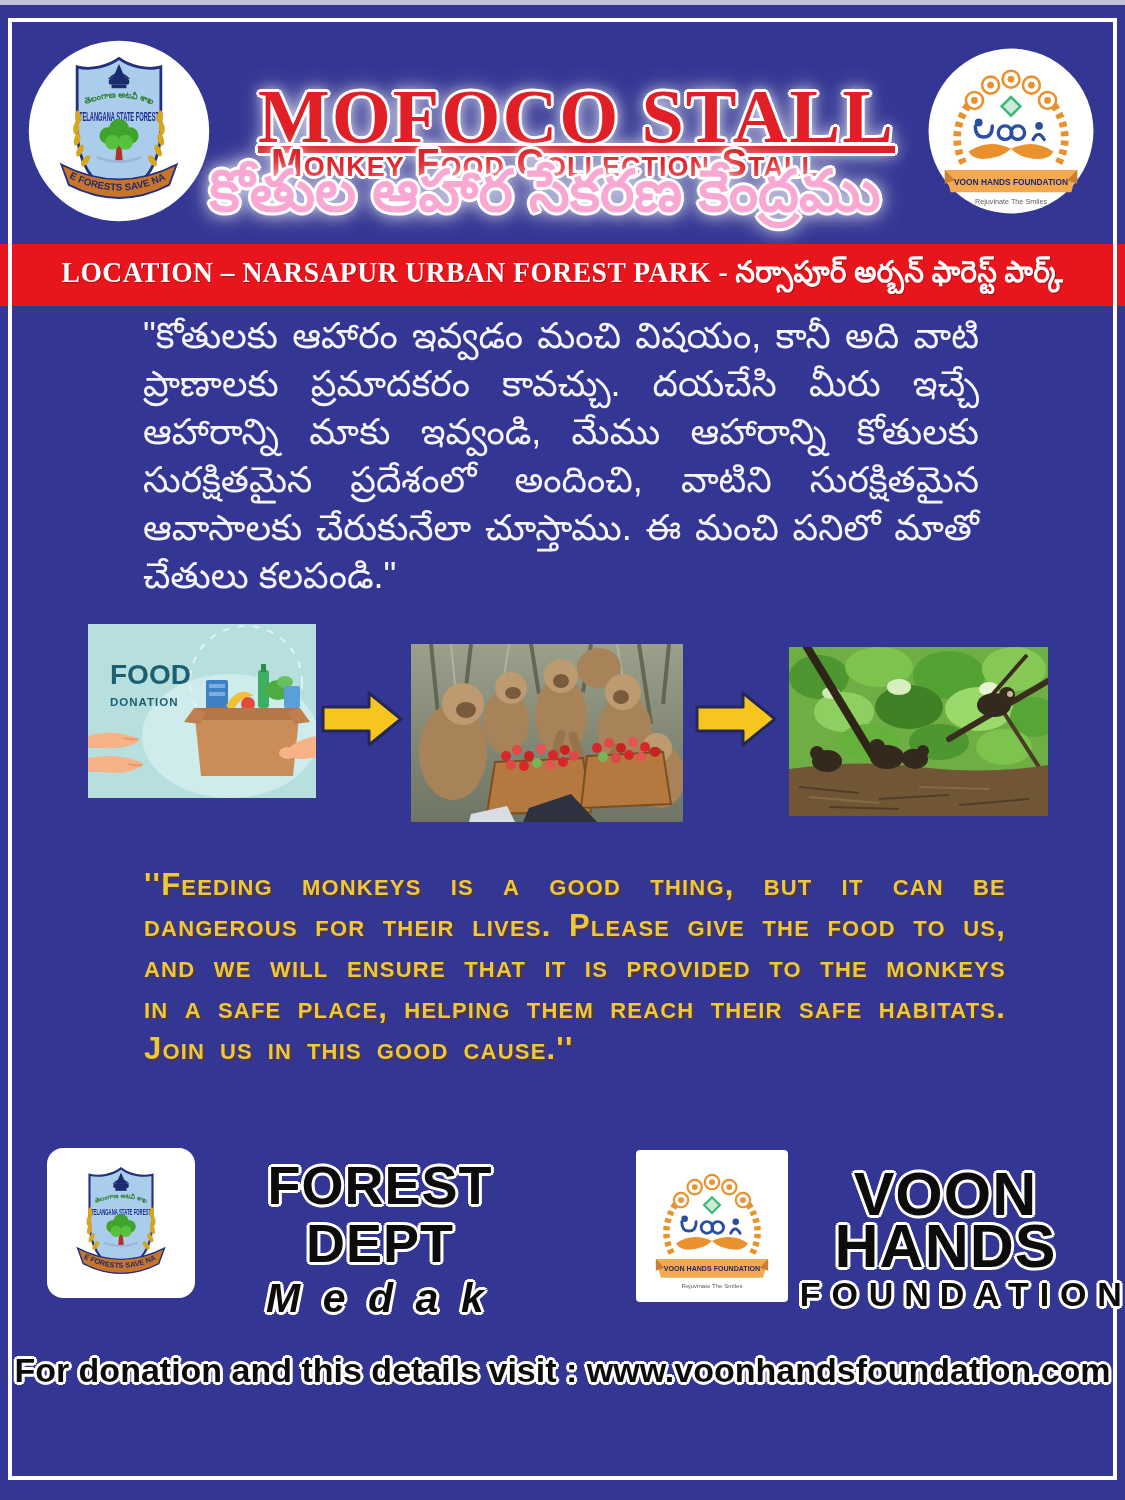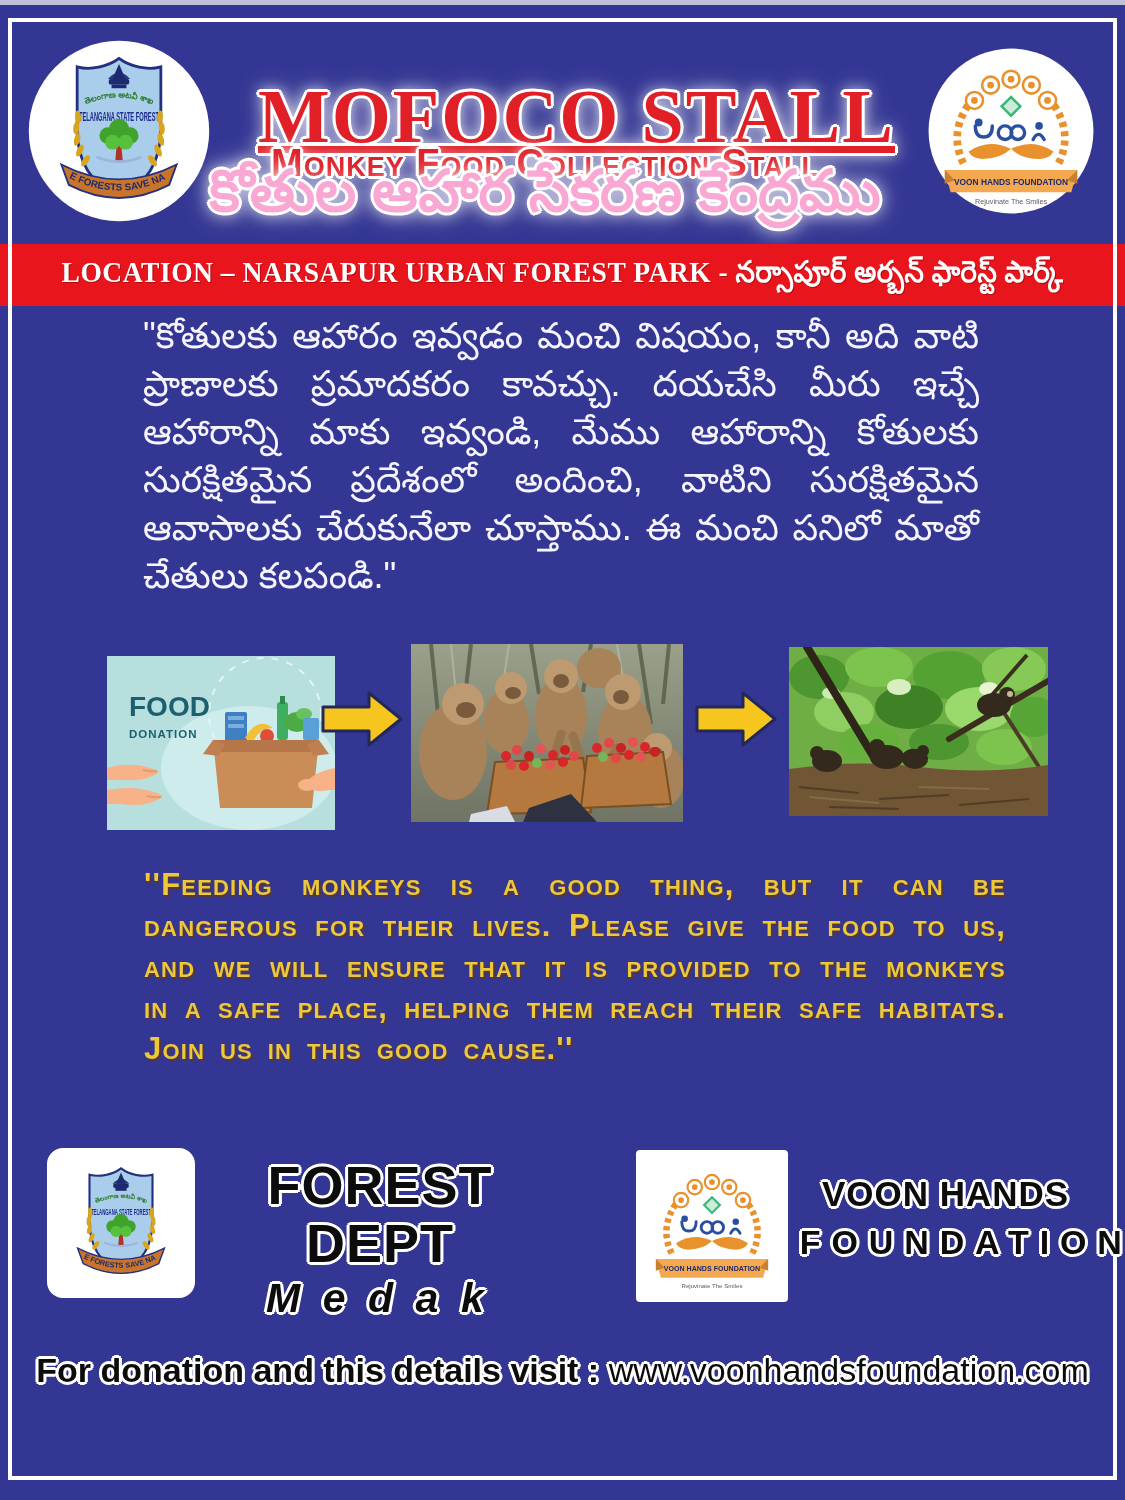--- a/index.html
+++ b/index.html
@@ -54,21 +54,21 @@
   }
   
   .telugu-para{
     position:absolute;left:143px;top:312px;width:836px;margin:0;
     font-size:36px;line-height:48px;color:#f6f4ff;
     text-align:justify;
   }
   
   .flow-img{position:absolute;}
   .flow-img svg{width:100%;height:100%;display:block;}
-  .img-donation{left:88px;top:656px;width:228px;height:174px;margin-left:19px;}
+  .img-donation{left:88px;top:624px;width:228px;height:174px;}
   .img-feeding{left:411px;top:644px;width:272px;height:178px;}
   .img-habitat{left:789px;top:647px;width:259px;height:169px;}
   .arrow{position:absolute;width:84px;height:58px;}
   .arrow svg{width:100%;height:100%;display:block;}
   .arrow-1{left:320px;top:690px;}
   .arrow-2{left:694px;top:690px;}
   
   .quote{
     position:absolute;left:132px;top:852px;width:862px;margin:12px;
     font-weight:bold;font-variant:small-caps;
@@ -82,29 +82,29 @@
   .logo-box-voon{left:636px;top:1150px;width:152px;height:152px;border-radius:4px;padding:4px;box-sizing:border-box;}
   .org-left-text{position:absolute;left:200px;top:1156px;width:360px;text-align:center;z-index:45;}
   .org-right-text{position:absolute;left:793px;top:1168px;width:305px;text-align:center;z-index:45;}
   .black-outlined{
     color:#0c0c0c;font-weight:800;
     text-shadow:3px 0 0 #fff,-3px 0 0 #fff,0 3px 0 #fff,0 -3px 0 #fff,
       2px 2px 0 #fff,-2px 2px 0 #fff,2px -2px 0 #fff,-2px -2px 0 #fff;
   }
   .forest-dept-title{font-size:54px;line-height:58px;letter-spacing:1px;}
   .forest-dept-sub{font-size:41px;line-height:52px;letter-spacing:.55em;margin-left:.3em;font-style:italic;}
-  .voon-title1{font-size:35px;line-height:52px;letter-spacing:1px;}
+  .voon-title1{font-size:61px;line-height:52px;letter-spacing:1px;}
   .voon-title2{font-size:34px;line-height:44px;letter-spacing:.32em;margin-left:.2em;}
   
   .website-line{
     position:absolute;left:0;top:1348px;width:100%;text-align:center;z-index:45;
     font-size:34px;line-height:44px;white-space:nowrap;
   }
   .website-line .lead{font-weight:600;}
-  .website-line .url{font-weight:400;}
+  .website-line .url{font-weight:700;}
   
   svg text{font-family:"Liberation Sans", sans-serif;}
 </style>
 </head>
 <body>
 
 <svg width="0" height="0" style="position:absolute" aria-hidden="true">
   <defs>
     <symbol id="sym-shield" viewBox="0 0 200 200">
       <circle cx="100" cy="100" r="97" fill="#ffffff"></circle>

